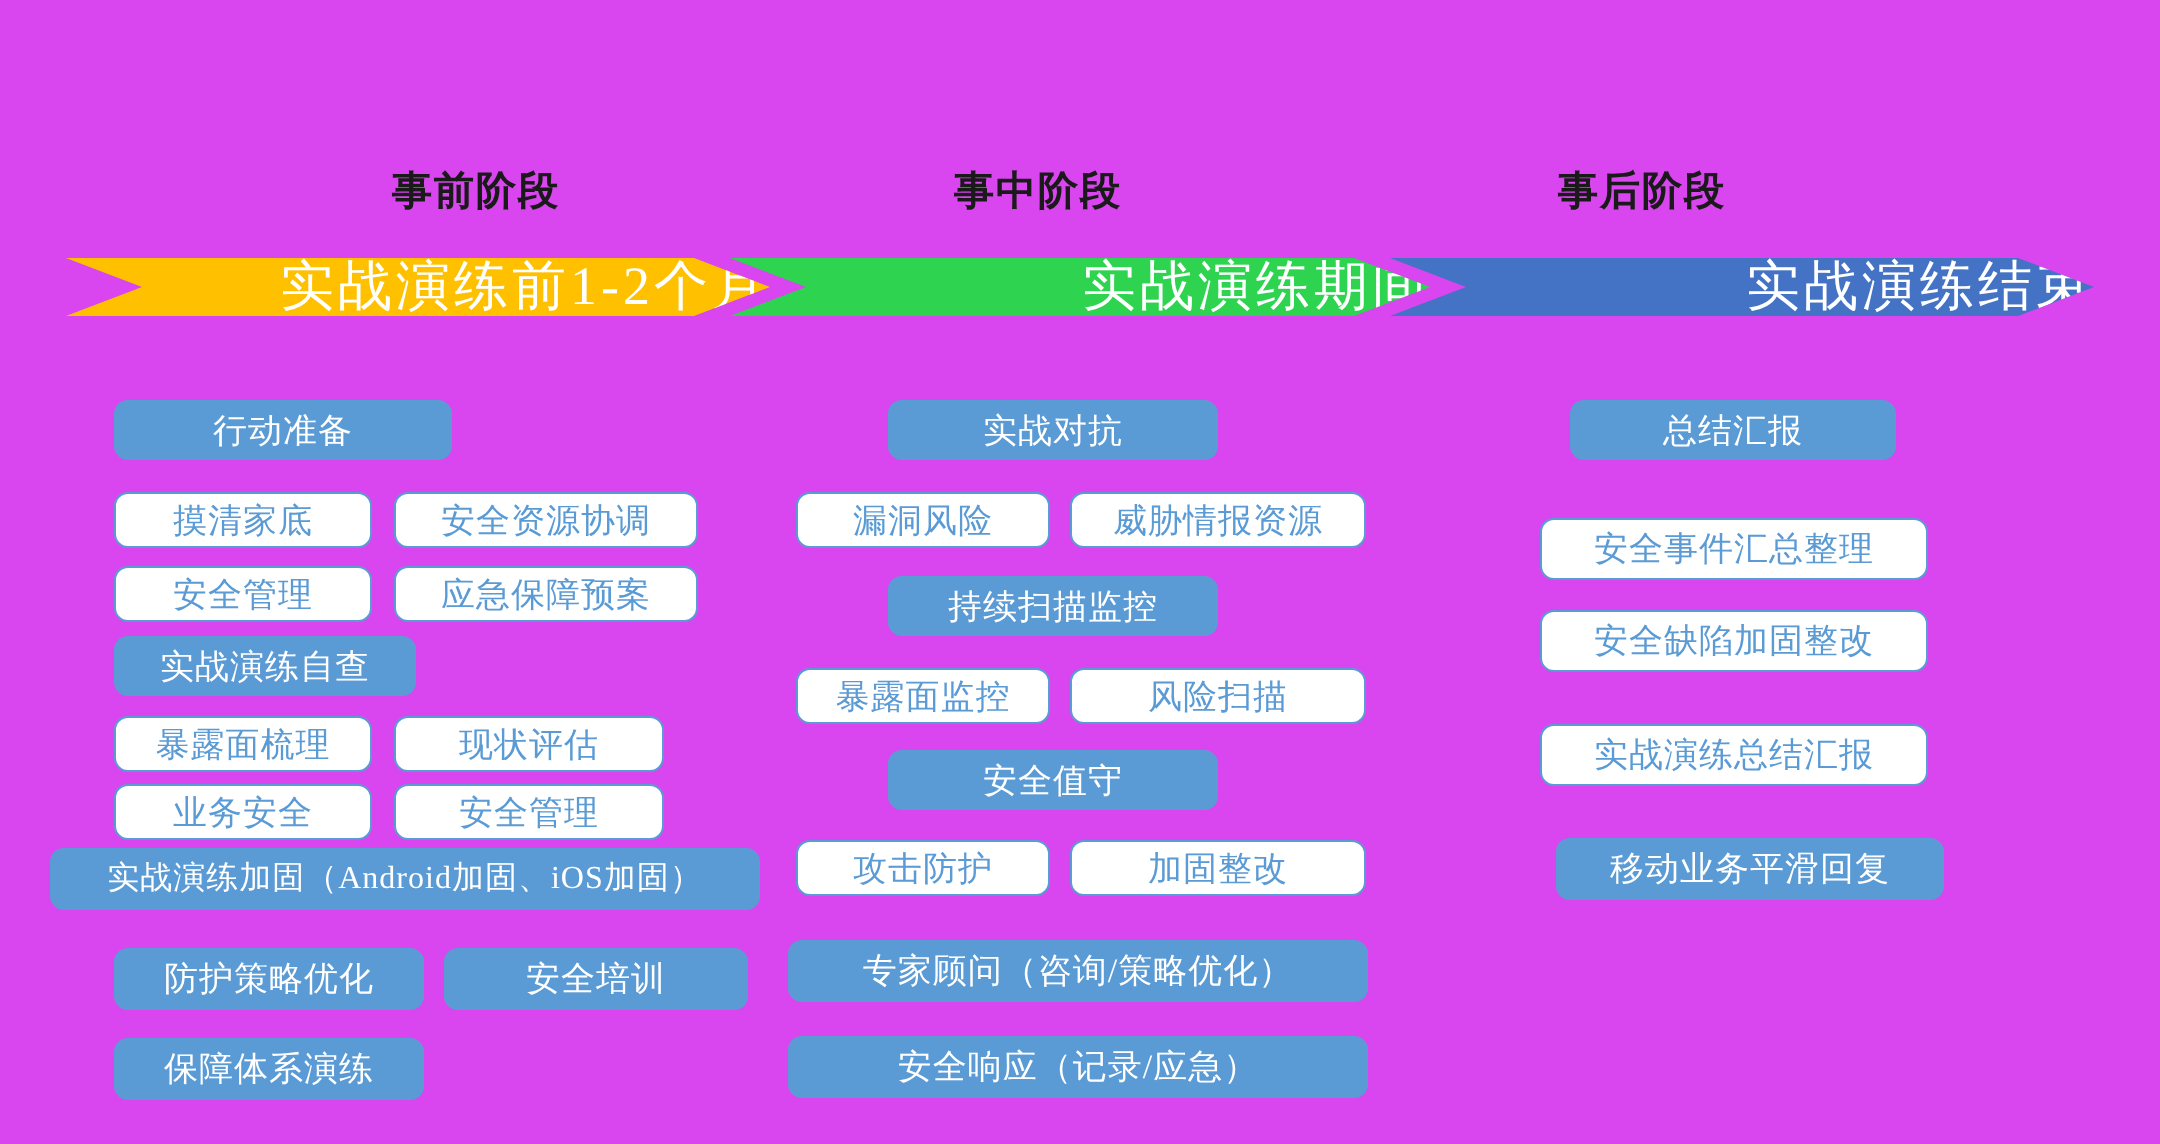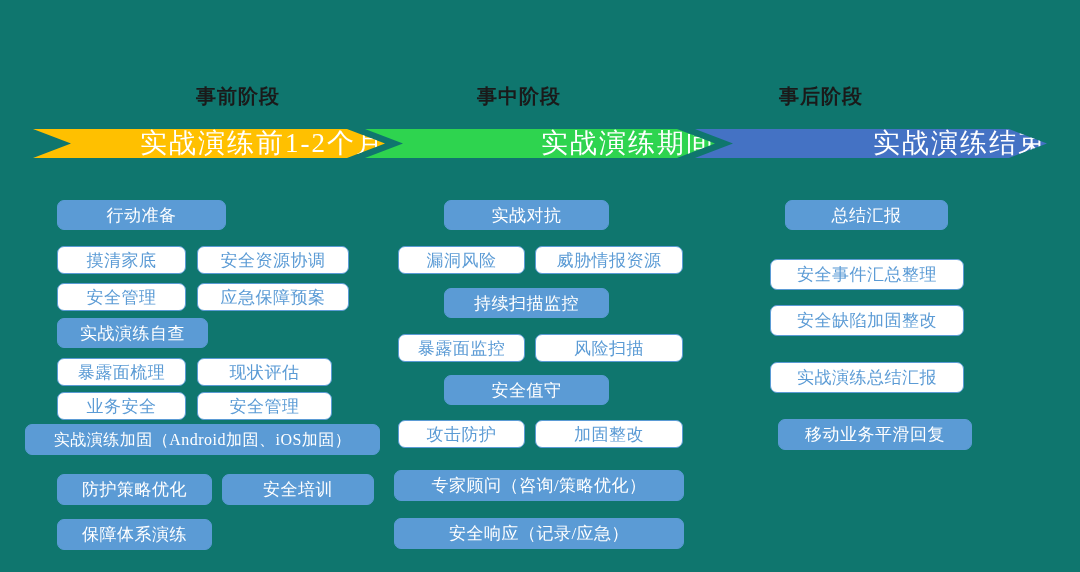--- a/index.html
+++ b/index.html
@@ -12,21 +12,21 @@
     height: 572px;
     position: relative;
     overflow: hidden;
     font-family: "Liberation Serif", "DejaVu Serif", serif;
   }
   #stage {
     position: absolute;
     left: 0; top: 0;
     width: 1080px;
     height: 572px;
-    background: #0f766e;
+    background: #d946ef;
   }
 
   
   .phase-heading {
     position: absolute;
     font-family: "Liberation Sans", "DejaVu Sans", sans-serif;
     font-weight: 700;
     font-size: 20px;
     color: #1a1a1a;
     letter-spacing: 1px;

